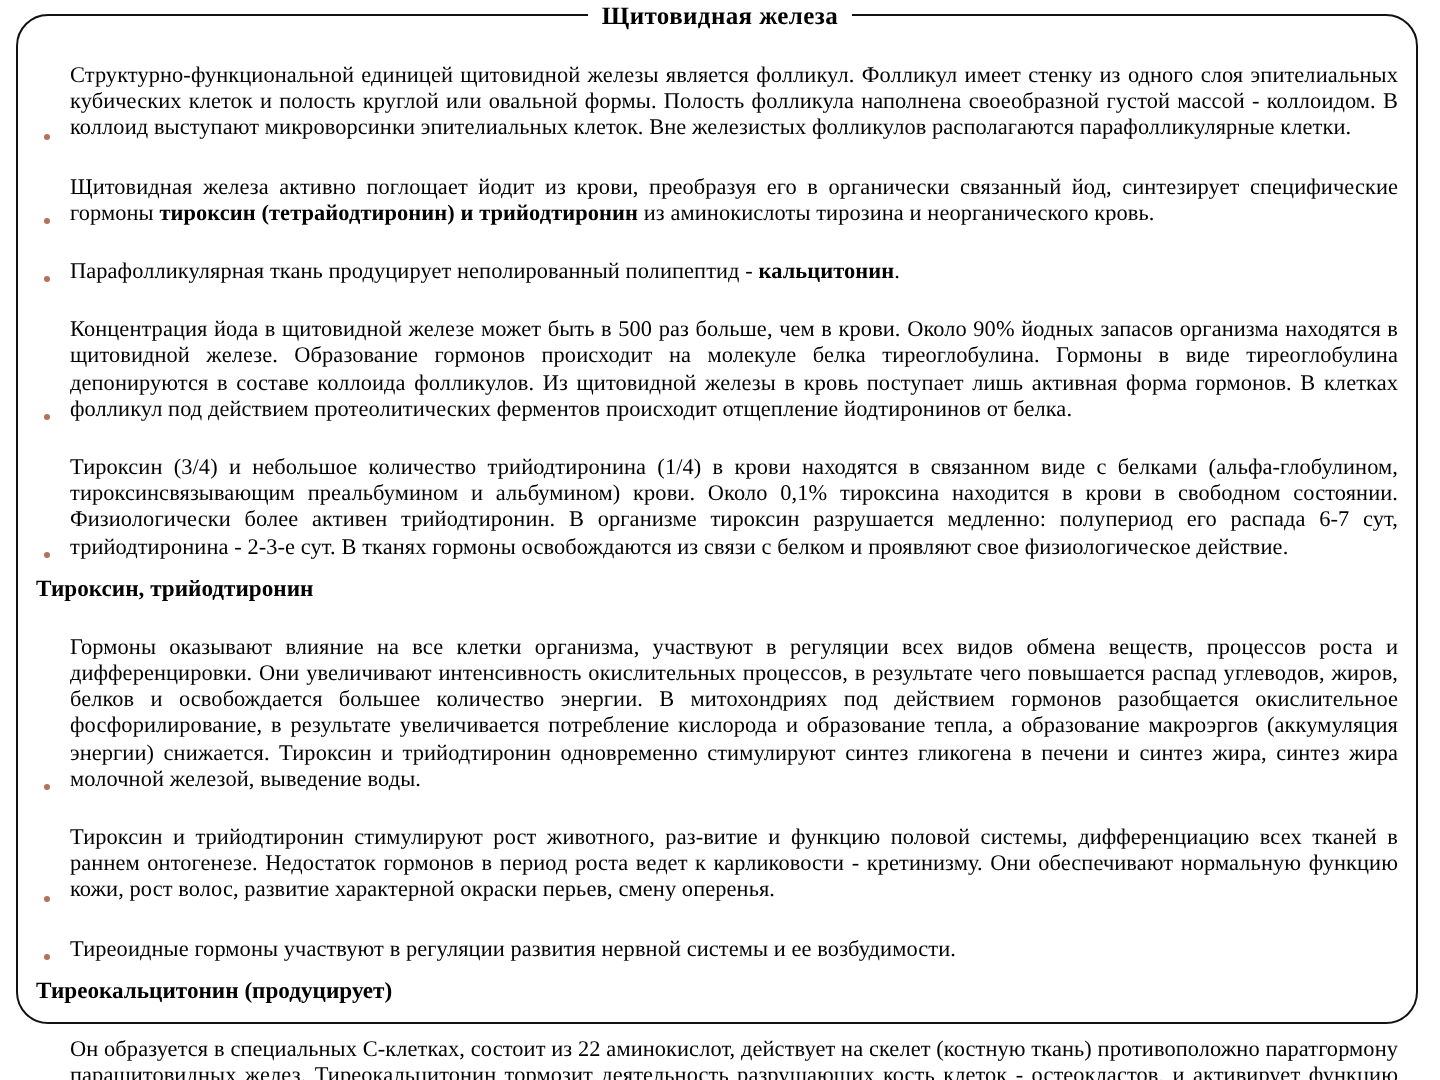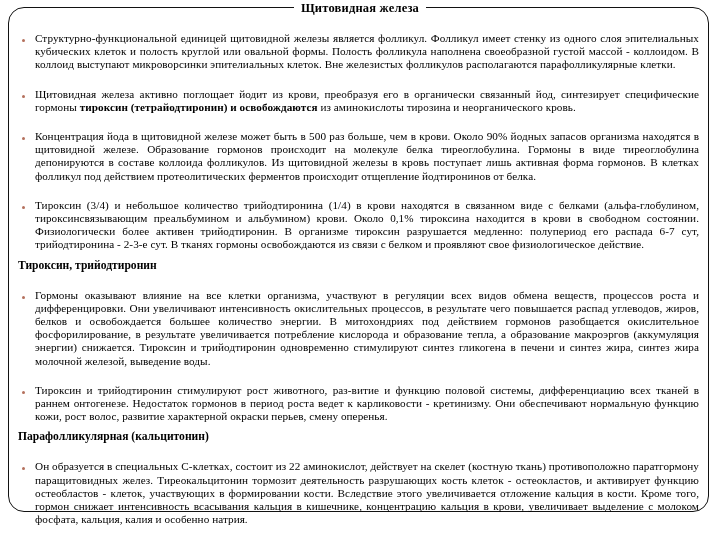--- a/index.html
+++ b/index.html
@@ -62,21 +62,21 @@
     left: 8px;
     top: 16px;
     width: 701px;
     box-sizing: border-box;
     padding: 0 10px 0 10px;
     z-index: 2;
   }
 
   .bullet-row {
     display: flex;
-    align-items: flex-start;
+    align-items: flex-end;
     margin: 16px 0 7px 0;
   }
   .bullet-mark {
     flex: 0 0 auto;
     width: 17px;
     padding-top: 5px;
     text-align: left;
     color: #b0705a;
     font-size: 7px;
     line-height: 7px;
@@ -117,39 +117,47 @@
 
   <div id="title-main" class="slide-title"><span class="tw">Щитовидная железа</span></div>
 
   <div class="content" id="content-root">
       <div class="bullet-row">
         <div class="bullet-mark"><span class="dot" style="background: rgb(180, 112, 92);"></span></div>
         <div class="bullet-text"><span>Структурно-функциональной единицей щитовидной железы является фолликул. Фолликул имеет стенку из одного слоя эпителиальных кубических  клеток и полость круглой или овальной формы. Полость фолликула наполнена своеобразной густой массой - коллоидом. В коллоид  выступают микроворсинки эпителиальных клеток. Вне железистых фолликулов располагаются парафолликулярные клетки.</span></div>
       </div>
       <div class="bullet-row">
         <div class="bullet-mark"><span class="dot" style="background: rgb(180, 112, 92);"></span></div>
-        <div class="bullet-text"><span>Щитовидная железа активно поглощает йодит из крови, преобразуя его в органически связанный йод, синтезирует специфические гормоны </span><b>тироксин (тетрайодтиронин) и освобождаются</b><span> из аминокислоты тирозина и неорганического кровь.</span></div>
+        <div class="bullet-text"><span>Щитовидная железа активно поглощает йодит из крови, преобразуя его в органически связанный йод, синтезирует специфические гормоны </span><b>тироксин (тетрайодтиронин) и трийодтиронин</b><span> из аминокислоты тирозина и неорганического кровь.</span></div>
+      </div>
+      <div class="bullet-row">
+        <div class="bullet-mark"><span class="dot" style="background: rgb(180, 112, 92);"></span></div>
+        <div class="bullet-text"><span>Парафолликулярная ткань продуцирует неполированный полипептид - </span><b>кальцитонин</b><span>.</span></div>
       </div>
       <div class="bullet-row">
         <div class="bullet-mark"><span class="dot" style="background: rgb(180, 112, 92);"></span></div>
         <div class="bullet-text"><span>Концентрация йода в щитовидной железе может быть в 500 раз больше, чем в крови. Около 90% йодных запасов организма находятся в щитовидной железе. Образование гормонов происходит на молекуле белка тиреоглобулина. Гормоны в виде тиреоглобулина депонируются в составе коллоида фолликулов. Из щитовидной железы в кровь поступает лишь активная форма гормонов. В клетках фолликул под действием протеолитических ферментов происходит отщепление йодтиронинов от белка.</span></div>
       </div>
       <div class="bullet-row">
         <div class="bullet-mark"><span class="dot" style="background: rgb(180, 112, 92);"></span></div>
         <div class="bullet-text"><span>Тироксин (3/4) и небольшое количество трийодтиронина (1/4) в крови находятся в связанном виде с белками (альфа-глобулином, тироксинсвязывающим преальбумином и альбумином) крови. Около 0,1% тироксина находится в крови в свободном состоянии. Физиологически более активен трийодтиронин. В организме тироксин разрушается медленно: полупериод его распада 6-7 сут, трийодтиронина - 2-3-е сут. В тканях гормоны освобождаются из связи с белком и проявляют свое физиологическое действие.</span></div>
       </div>
       <div class="section-head">Тироксин, трийодтиронин</div>
       <div class="bullet-row">
         <div class="bullet-mark"><span class="dot" style="background: rgb(180, 112, 92);"></span></div>
         <div class="bullet-text"><span>Гормоны оказывают влияние на все клетки организма, участвуют в регуляции всех видов обмена веществ, процессов роста и дифференцировки. Они увеличивают интенсивность окислительных процессов, в результате чего повышается распад углеводов, жиров, белков и освобождается большее количество энергии. В митохондриях под действием гормонов разобщается окислительное фосфорилирование, в результате увеличивается потребление кислорода и образование тепла, а образование макроэргов (аккумуляция энергии) снижается. Тироксин и трийодтиронин одновременно стимулируют синтез гликогена в печени и синтез жира, синтез жира молочной железой, выведение воды.</span></div>
       </div>
       <div class="bullet-row">
         <div class="bullet-mark"><span class="dot" style="background: rgb(180, 112, 92);"></span></div>
         <div class="bullet-text"><span>Тироксин и трийодтиронин стимулируют рост животного, раз-витие и функцию половой системы, дифференциацию всех тканей в раннем онтогенезе. Недостаток гормонов в период роста ведет к карликовости - кретинизму. Они обеспечивают нормальную функцию кожи, рост волос, развитие характерной окраски перьев, смену оперенья.</span></div>
       </div>
-      <div class="section-head">Парафолликулярная (кальцитонин)</div>
+      <div class="bullet-row">
+        <div class="bullet-mark"><span class="dot" style="background: rgb(180, 112, 92);"></span></div>
+        <div class="bullet-text"><span>Тиреоидные гормоны участвуют в регуляции развития нервной системы и ее возбудимости.</span></div>
+      </div>
+      <div class="section-head">Тиреокальцитонин (продуцирует)</div>
       <div class="bullet-row">
         <div class="bullet-mark"><span class="dot" style="background: rgb(180, 112, 92);"></span></div>
         <div class="bullet-text"><span>Он образуется в специальных С-клетках, состоит из 22 аминокислот, действует на скелет (костную ткань) противоположно паратгормону паращитовидных желез. Тиреокальцитонин тормозит деятельность разрушающих кость клеток - остеокластов, и активирует функцию остеобластов - клеток, участвующих в формировании кости. Вследствие этого увеличивается отложение кальция в кости. Кроме того, гормон снижает интенсивность всасывания кальция в кишечнике, концентрацию кальция в крови, увеличивает выделение с молоком фосфата, кальция, калия и особенно натрия.</span></div>
       </div>
     </div>
 
 </div>
 
 </body></html>

